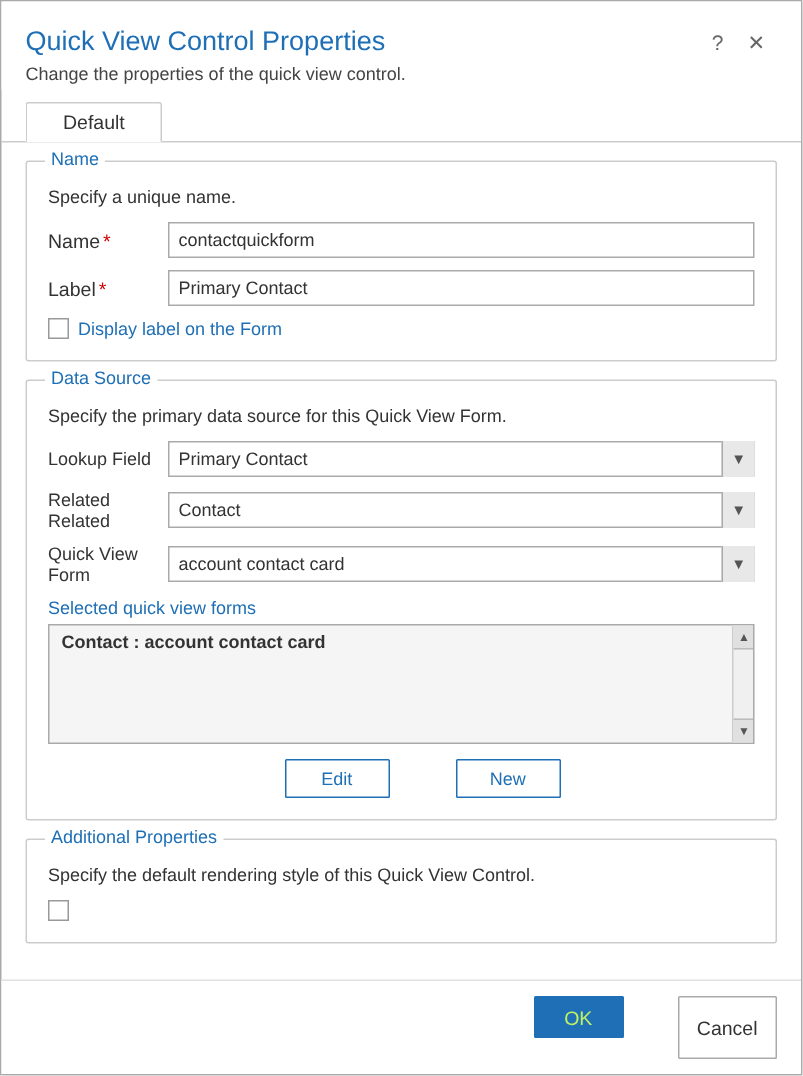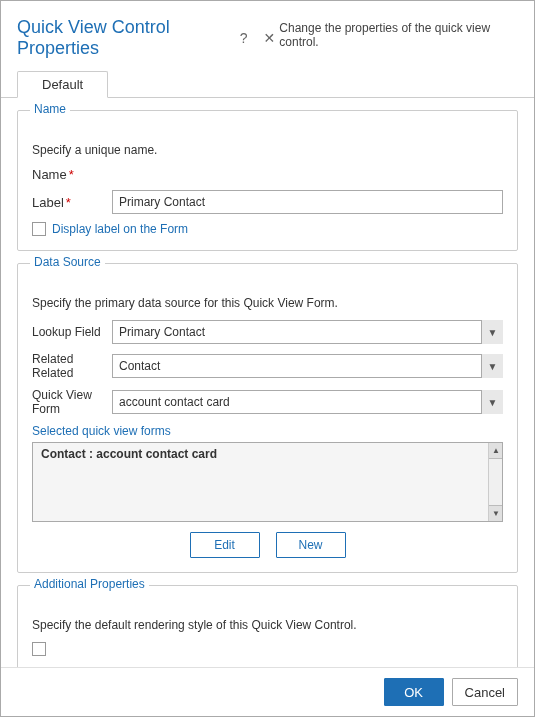--- a/index.html
+++ b/index.html
@@ -28,21 +28,21 @@
       display: flex;
       flex-direction: column;
       position: relative;
     }
 
     .dialog-header {
       background: #ffffff;
       padding: 16px 20px 4px 16px;
       border-bottom: none;
       display: flex;
-      flex-direction: row;
+      flex-direction: column;
     }
 
     .dialog-title-row {
       display: flex;
       align-items: center;
       justify-content: space-between;
     }
 
     .dialog-title {
       color: #1e6fb5;
@@ -109,21 +109,21 @@
       background: #f0f0f0;
     }
     .dialog-body::-webkit-scrollbar-thumb {
       background: #c0c0c0;
       border: 1px solid #aaa;
     }
 
     .section-box {
       border: 1px solid #ccc;
       border-radius: 2px;
-      padding: 28px 14px 14px 14px;
+      padding: 12px 14px 14px 14px;
       position: relative;
     }
 
     .section-legend {
       position: absolute;
       top: -9px;
       left: 12px;
       background: #ffffff;
       padding: 0 4px;
       font-size: 12px;
@@ -254,20 +254,21 @@
     }
 
     .btn {
       min-width: 70px;
       height: 26px;
       padding: 0 16px;
       font-size: 12px;
       cursor: pointer;
       border-radius: 1px;
       border: 1px solid;
+      margin-left: 28px;
     }
 
     .btn-secondary {
       background: #ffffff;
       border-color: #1e6fb5;
       color: #1e6fb5;
     }
 
     .additional-desc {
       font-size: 12px;
@@ -281,34 +282,34 @@
       display: flex;
       justify-content: flex-end;
       gap: 8px;
       border-top: 1px solid #e0e0e0;
       background: #ffffff;
     }
 
     .btn-primary {
       background: #1e6fb5;
       border-color: #1e6fb5;
-      color: #ffffff;
+      color: #bef264;
       min-width: 60px;
       height: 28px;
       padding: 0 18px;
       font-size: 13px;
       cursor: pointer;
     }
 
     .btn-cancel {
       background: #ffffff;
       border-color: #aaa;
       color: #333;
       min-width: 60px;
-      height: 28px;
+      height: 42px;
       padding: 0 12px;
       font-size: 13px;
       cursor: pointer;
     }
 
     .scrollbar-right {
       position: absolute;
       right: 0;
       top: 0;
       width: 14px;
@@ -371,20 +372,21 @@
   <div class="dialog-body">
 
     <div class="section-box">
       <span class="section-legend">Name</span>
       <div class="section-desc">Specify a unique name.</div>
 
       <div class="form-row">
         <label class="form-label">
           <span>Name</span><span class="required-star">*</span>
         </label>
+        <input class="form-input" type="text" value="contactquickform" style="">
       </div>
 
       <div class="form-row">
         <label class="form-label">
           <span>Label</span><span class="required-star">*</span>
         </label>
         <input class="form-input" type="text" value="Primary Contact" style="">
       </div>
 
       <div class="checkbox-row">

